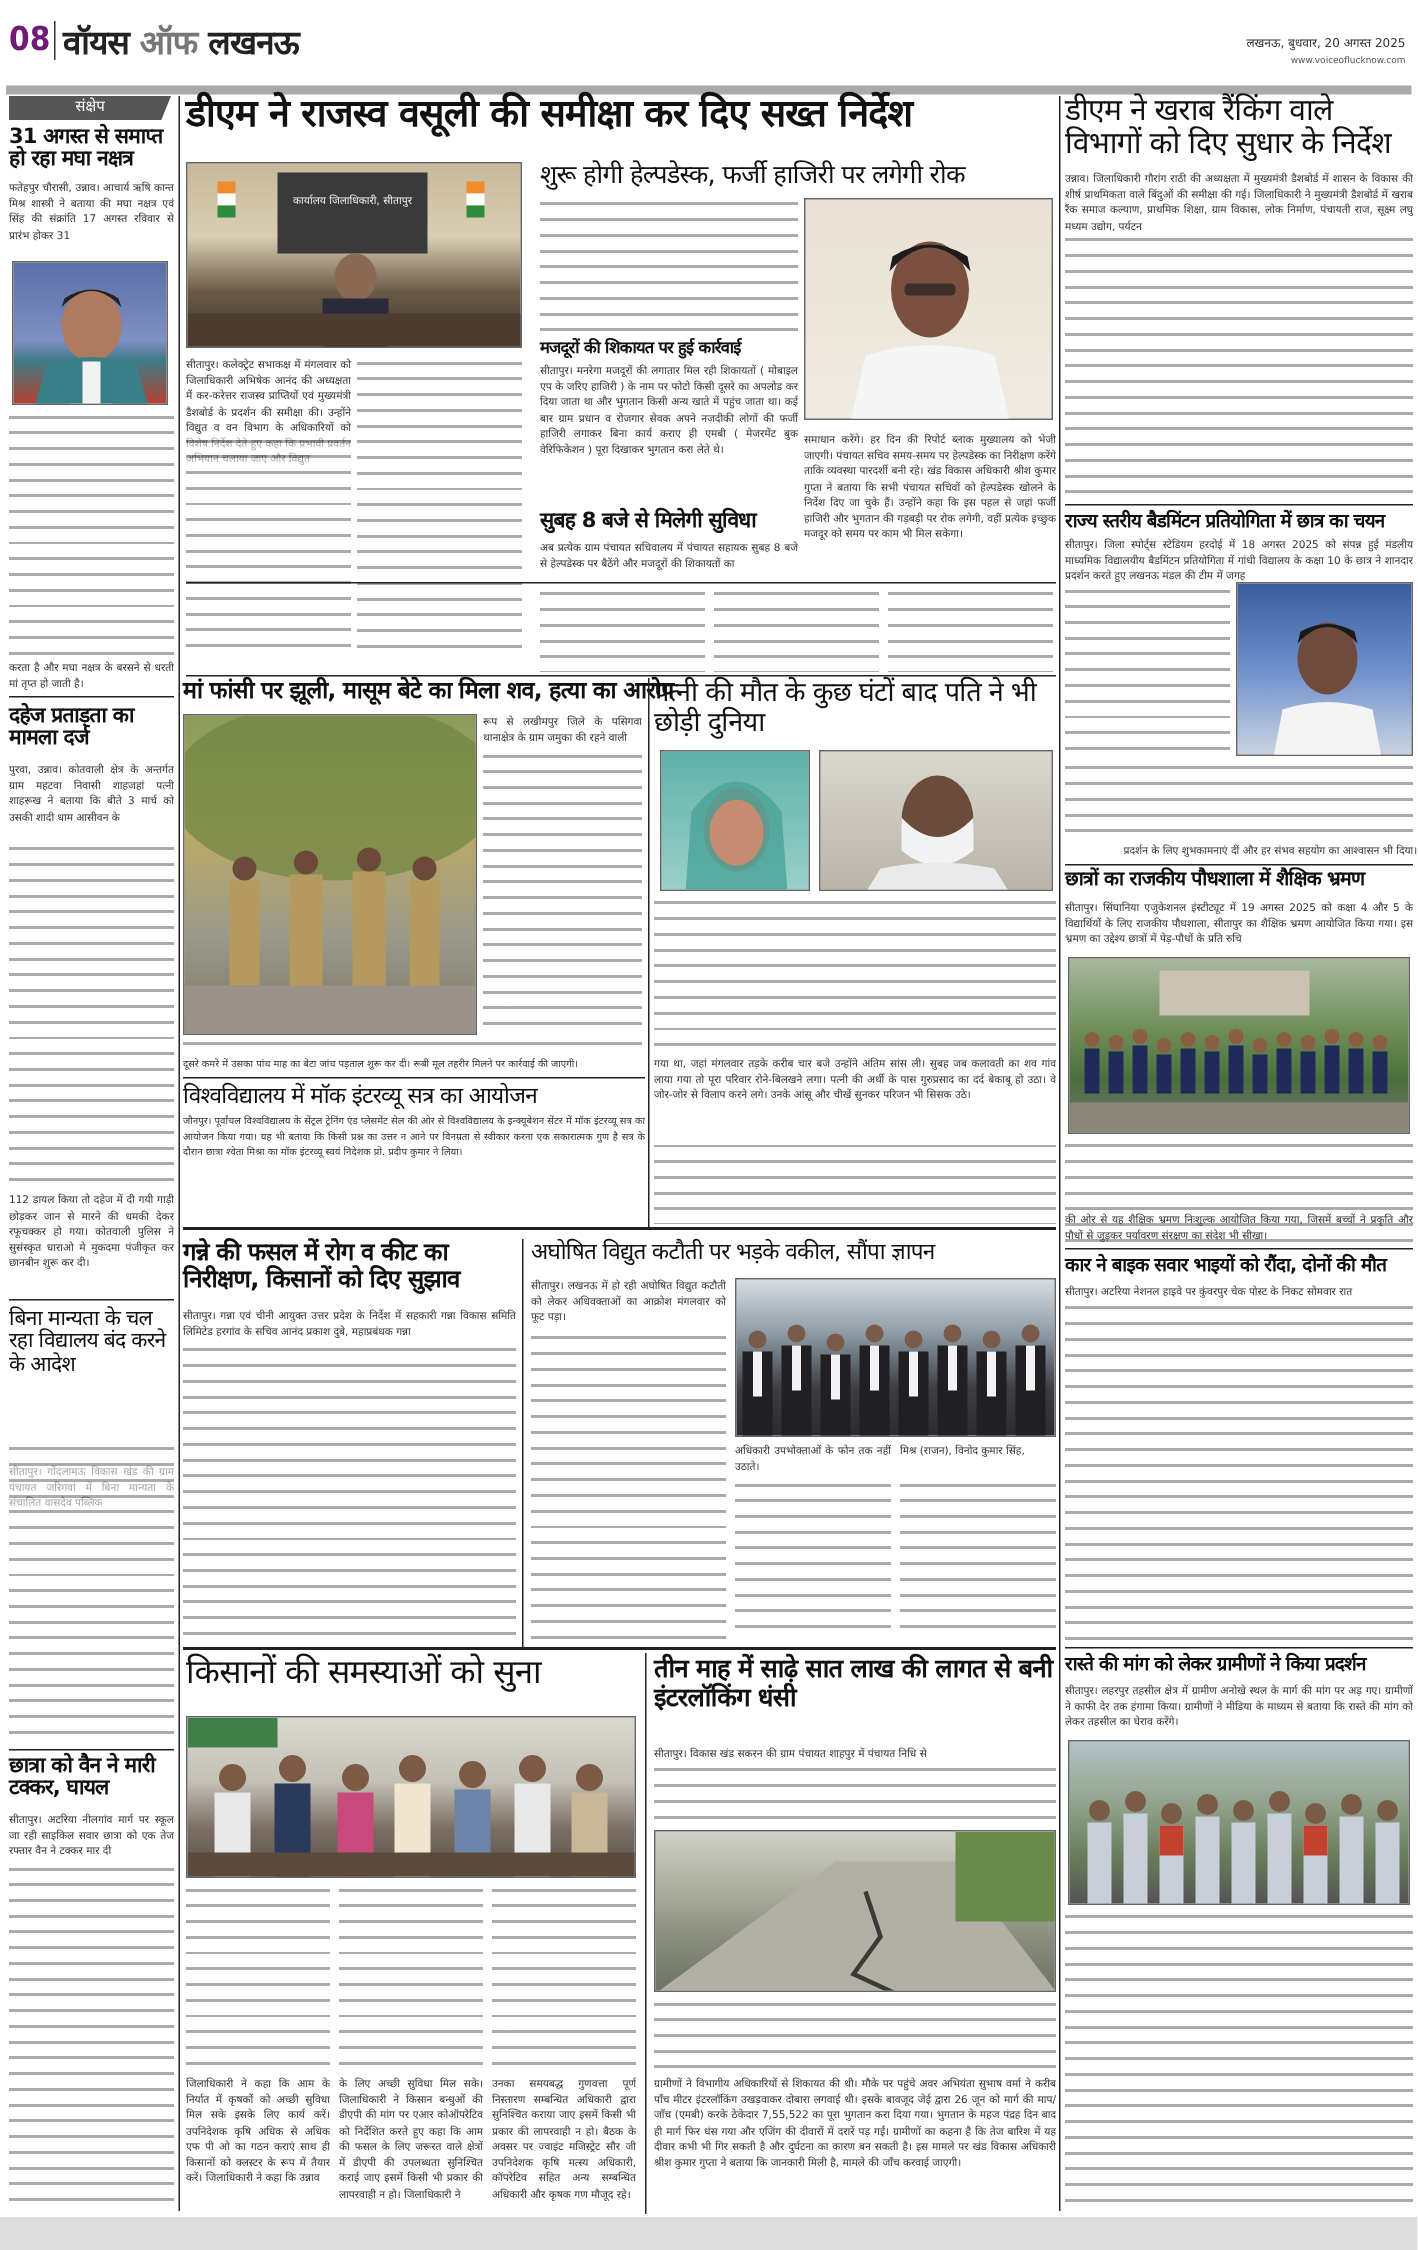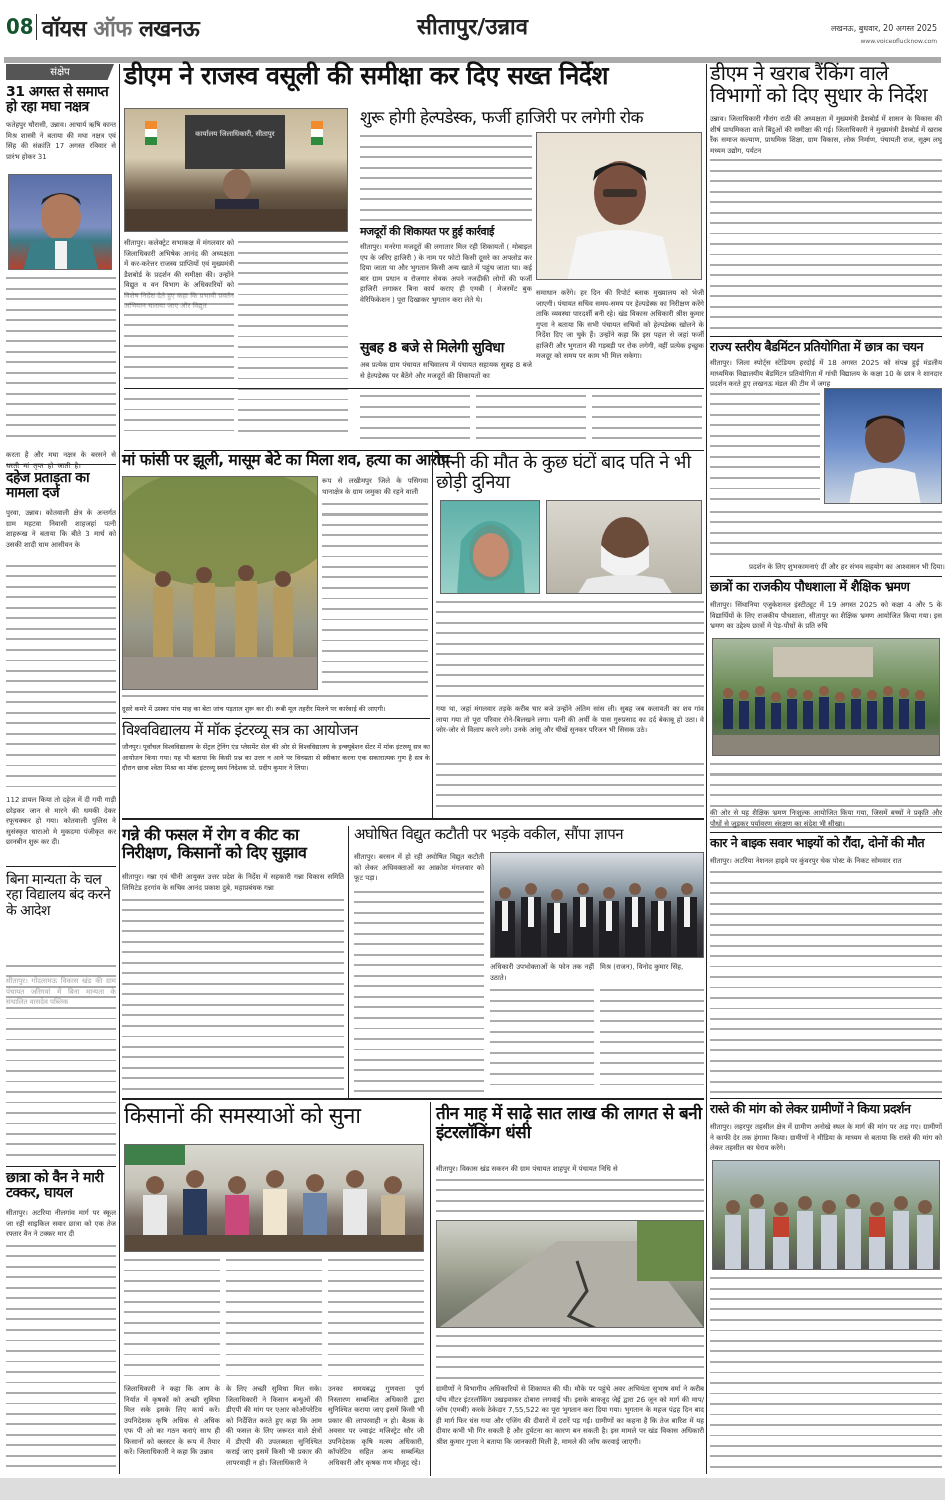--- a/index.html
+++ b/index.html
@@ -1,19 +1,19 @@
 <!DOCTYPE html>
 <html><head>
 <meta charset="utf-8">
 <style>
   * { box-sizing: border-box; margin: 0; padding: 0; }
   body { width: 945px; height: 1500px; background: #fff; font-family: "DejaVu Sans", sans-serif; color: #111; overflow: hidden; position: relative; }
   .abs { position: absolute; }
   .masthead { left: 0; top: 0; width: 945px; height: 52px; }
-  .pageno { left: 6px; top: 14px; font-size: 22px; font-weight: bold; color: #14532d; font-family: "DejaVu Sans Condensed", "DejaVu Sans", sans-serif; }
+  .pageno { left: 6px; top: 14px; font-size: 22px; font-weight: bold; color: #701a75; font-family: "DejaVu Sans Condensed", "DejaVu Sans", sans-serif; }
   .pageno-sep { left: 36px; top: 14px; width: 1px; height: 26px; background: #333; }
   .paper-name { left: 42px; top: 12px; font-size: 22px; font-weight: bold; color: #222; letter-spacing: -0.5px; }
   .paper-name .light { color: #777; }
   .section-name { left: 0; width: 945px; top: 10px; text-align: center; font-size: 22px; font-weight: bold; color: #222; }
   .dateline { right: 8px; top: 22px; font-size: 8px; color: #333; }
   .website { right: 8px; top: 37px; font-size: 6px; color: #555; }
   .topbar { left: 4px; top: 57px; width: 937px; height: 6px; background: #aaa; }
   .vrule { width: 1px; background: #222; }
   .hrule { height: 1px; background: #222; }
   .hrule-thick { height: 2px; background: #222; }
@@ -29,42 +29,41 @@
 <body>
 
 <div class="abs masthead">
   <div class="abs pageno">08</div>
   <div class="abs pageno-sep"></div>
   <div class="abs paper-name">
     <span>वॉयस</span>
     <span class="light">ऑफ</span>
     <span>लखनऊ</span>
   </div>
-  <div class="abs section-name">सीतापुर/उन्नाव</div>
   <div class="abs dateline">लखनऊ, बुधवार, 20 अगस्त 2025</div>
   <div class="abs website">www.voiceoflucknow.com</div>
 </div>
 <div class="abs topbar"></div>
 
 <div class="abs sankshep-tab">संक्षेप</div>
 <div class="abs vrule" style="left:119px;top:64px;height:1410px;"></div>
 
 <div class="abs headline" style="left:6px;top:84px;width:112px;font-size:14px;">31 अगस्त से समाप्त हो रहा मघा नक्षत्र</div>
 <div class="abs body-text" style="left:6px;top:120px;width:110px;height:52px;">फतेहपुर चौरासी, उन्नाव। आचार्य ऋषि कान्त मिश्र शास्त्री ने बताया की मघा नक्षत्र एवं सिंह की संक्रांति 17 अगस्त रविवार से प्रारंभ होकर 31</div>
 <div class="abs photo" style="left:8px;top:174px;width:104px;height:96px;background:linear-gradient(#5b6fa8,#7e8fc2 55%,#3d7a86 70%,#b5412f 100%);">
   <svg width="104" height="96">
     <ellipse cx="52" cy="42" rx="20" ry="24" fill="#b07a5e"></ellipse>
     <path d="M32 30 Q52 8 72 30 L70 24 Q52 12 34 24Z" fill="#222"></path>
     <rect x="38" y="70" width="28" height="26" fill="#e8e8e8"></rect>
     <path d="M14 96 L22 68 Q52 58 82 68 L90 96Z" fill="#3a7f88"></path>
     <rect x="46" y="66" width="12" height="30" fill="#f2f2f2"></rect>
   </svg>
 </div>
 <div class="abs body-text fakecol" style="left:6px;top:274px;width:110px;height:166px;"></div>
-<div class="abs body-text" style="left:6px;top:450px;width:110px;height:22px;font-family:Liberation Mono, monospace;">करता है और मघा नक्षत्र के बरसने से धरती मां तृप्त हो जाती है।</div>
+<div class="abs body-text" style="left:6px;top:440px;width:110px;height:22px;">करता है और मघा नक्षत्र के बरसने से धरती मां तृप्त हो जाती है।</div>
 <div class="abs hrule" style="left:6px;top:464px;width:110px;"></div>
 
 <div class="abs headline" style="left:6px;top:470px;width:112px;font-size:14px;">दहेज प्रताड़ता का मामला दर्ज</div>
 <div class="abs body-text" style="left:6px;top:508px;width:110px;height:52px;">पुरवा, उन्नाव। कोतवाली क्षेत्र के अन्तर्गत ग्राम महटवा निवासी शाहजहां पत्नी शाहरूख ने बताया कि बीते 3 मार्च को उसकी शादी धाम आसीवन के</div>
 <div class="abs body-text fakecol" style="left:6px;top:562px;width:110px;height:230px;"></div>
 <div class="abs body-text" style="left:6px;top:795px;width:110px;height:70px;">112 डायल किया तो दहेज में दी गयी गाड़ी छोड़कर जान से मारने की धमकी देकर रफूचक्कर हो गया। कोतवाली पुलिस ने सुसंस्कृत धाराओ मे मुकदमा पंजीकृत कर छानबीन शुरू कर दी।</div>
 <div class="abs hrule" style="left:6px;top:866px;width:110px;"></div>
 
 <div class="abs headline light" style="left:6px;top:872px;width:112px;font-size:14px;">बिना मान्यता के चल रहा विद्यालय बंद करने के आदेश</div>
 <div class="abs body-text" style="left:6px;top:928px;width:110px;height:32px;margin-top:48px;">सीतापुर। गोंदलामऊ विकास खंड की ग्राम पंचायत जरिगवां में बिना मान्यता के संचालित वासदेव पब्लिक</div>
@@ -268,21 +267,21 @@
 <div class="abs headline light" style="left:122px;top:722px;width:308px;font-size:15px;white-space:nowrap;">विश्वविद्यालय में मॉक इंटरव्यू सत्र का आयोजन</div>
 <div class="abs body-text" style="left:122px;top:742px;width:308px;height:74px;font-size:6.5px;">जौनपुर। पूर्वांचल विश्वविद्यालय के सेंट्रल ट्रेनिंग एंड प्लेसमेंट सेल की ओर से विश्वविद्यालय के इन्क्यूबेशन सेंटर में मॉक इंटरव्यू सत्र का आयोजन किया गया। यह भी बताया कि किसी प्रश्न का उत्तर न आने पर विनम्रता से स्वीकार करना एक सकारात्मक गुण है सत्र के दौरान छात्रा श्वेता मिश्रा का मॉक इंटरव्यू स्वयं निदेशक प्रो. प्रदीप कुमार ने लिया।</div>
 <div class="abs hrule-thick" style="left:122px;top:818px;width:582px;"></div>
 
 <div class="abs headline" style="left:122px;top:826px;width:222px;font-size:16px;">गन्ने की फसल में रोग व कीट का निरीक्षण, किसानों को दिए सुझाव</div>
 <div class="abs body-text" style="left:122px;top:872px;width:222px;height:22px;">सीतापुर। गन्ना एवं चीनी आयुक्त उत्तर प्रदेश के निर्देश में सहकारी गन्ना विकास समिति लिमिटेड हरगांव के सचिव आनंद प्रकाश दुबे, महाप्रबंधक गन्ना</div>
 <div class="abs body-text fakecol" style="left:122px;top:896px;width:222px;height:198px;"></div>
 <div class="abs vrule" style="left:348px;top:826px;height:272px;"></div>
 
 <div class="abs headline light" style="left:354px;top:826px;width:350px;font-size:15px;white-space:nowrap;">अघोषित विद्युत कटौती पर भड़के वकील, सौंपा ज्ञापन</div>
-<div class="abs body-text" style="left:354px;top:852px;width:130px;height:34px;">सीतापुर। बरसन में हो रही अघोषित विद्युत कटौती को लेकर अधिवक्ताओं का आक्रोश मंगलवार को फूट पड़ा।</div>
+<div class="abs body-text" style="left:354px;top:852px;width:130px;height:34px;">सीतापुर। लखनऊ में हो रही अघोषित विद्युत कटौती को लेकर अधिवक्ताओं का आक्रोश मंगलवार को फूट पड़ा।</div>
 <div class="abs body-text fakecol" style="left:354px;top:888px;width:130px;height:206px;"></div>
 <div class="abs photo" style="left:490px;top:852px;width:214px;height:106px;background:linear-gradient(#d8dde2,#8d9aa4 35%,#3d3d42 70%,#2c2c30);">
   <svg width="214" height="106">
     <g fill="#7a5a48">
         <circle cx="14" cy="40" r="6"></circle>
         <circle cx="40" cy="36" r="6"></circle>
         <circle cx="66" cy="42" r="6"></circle>
         <circle cx="92" cy="36" r="6"></circle>
         <circle cx="118" cy="40" r="6"></circle>
         <circle cx="144" cy="36" r="6"></circle>

